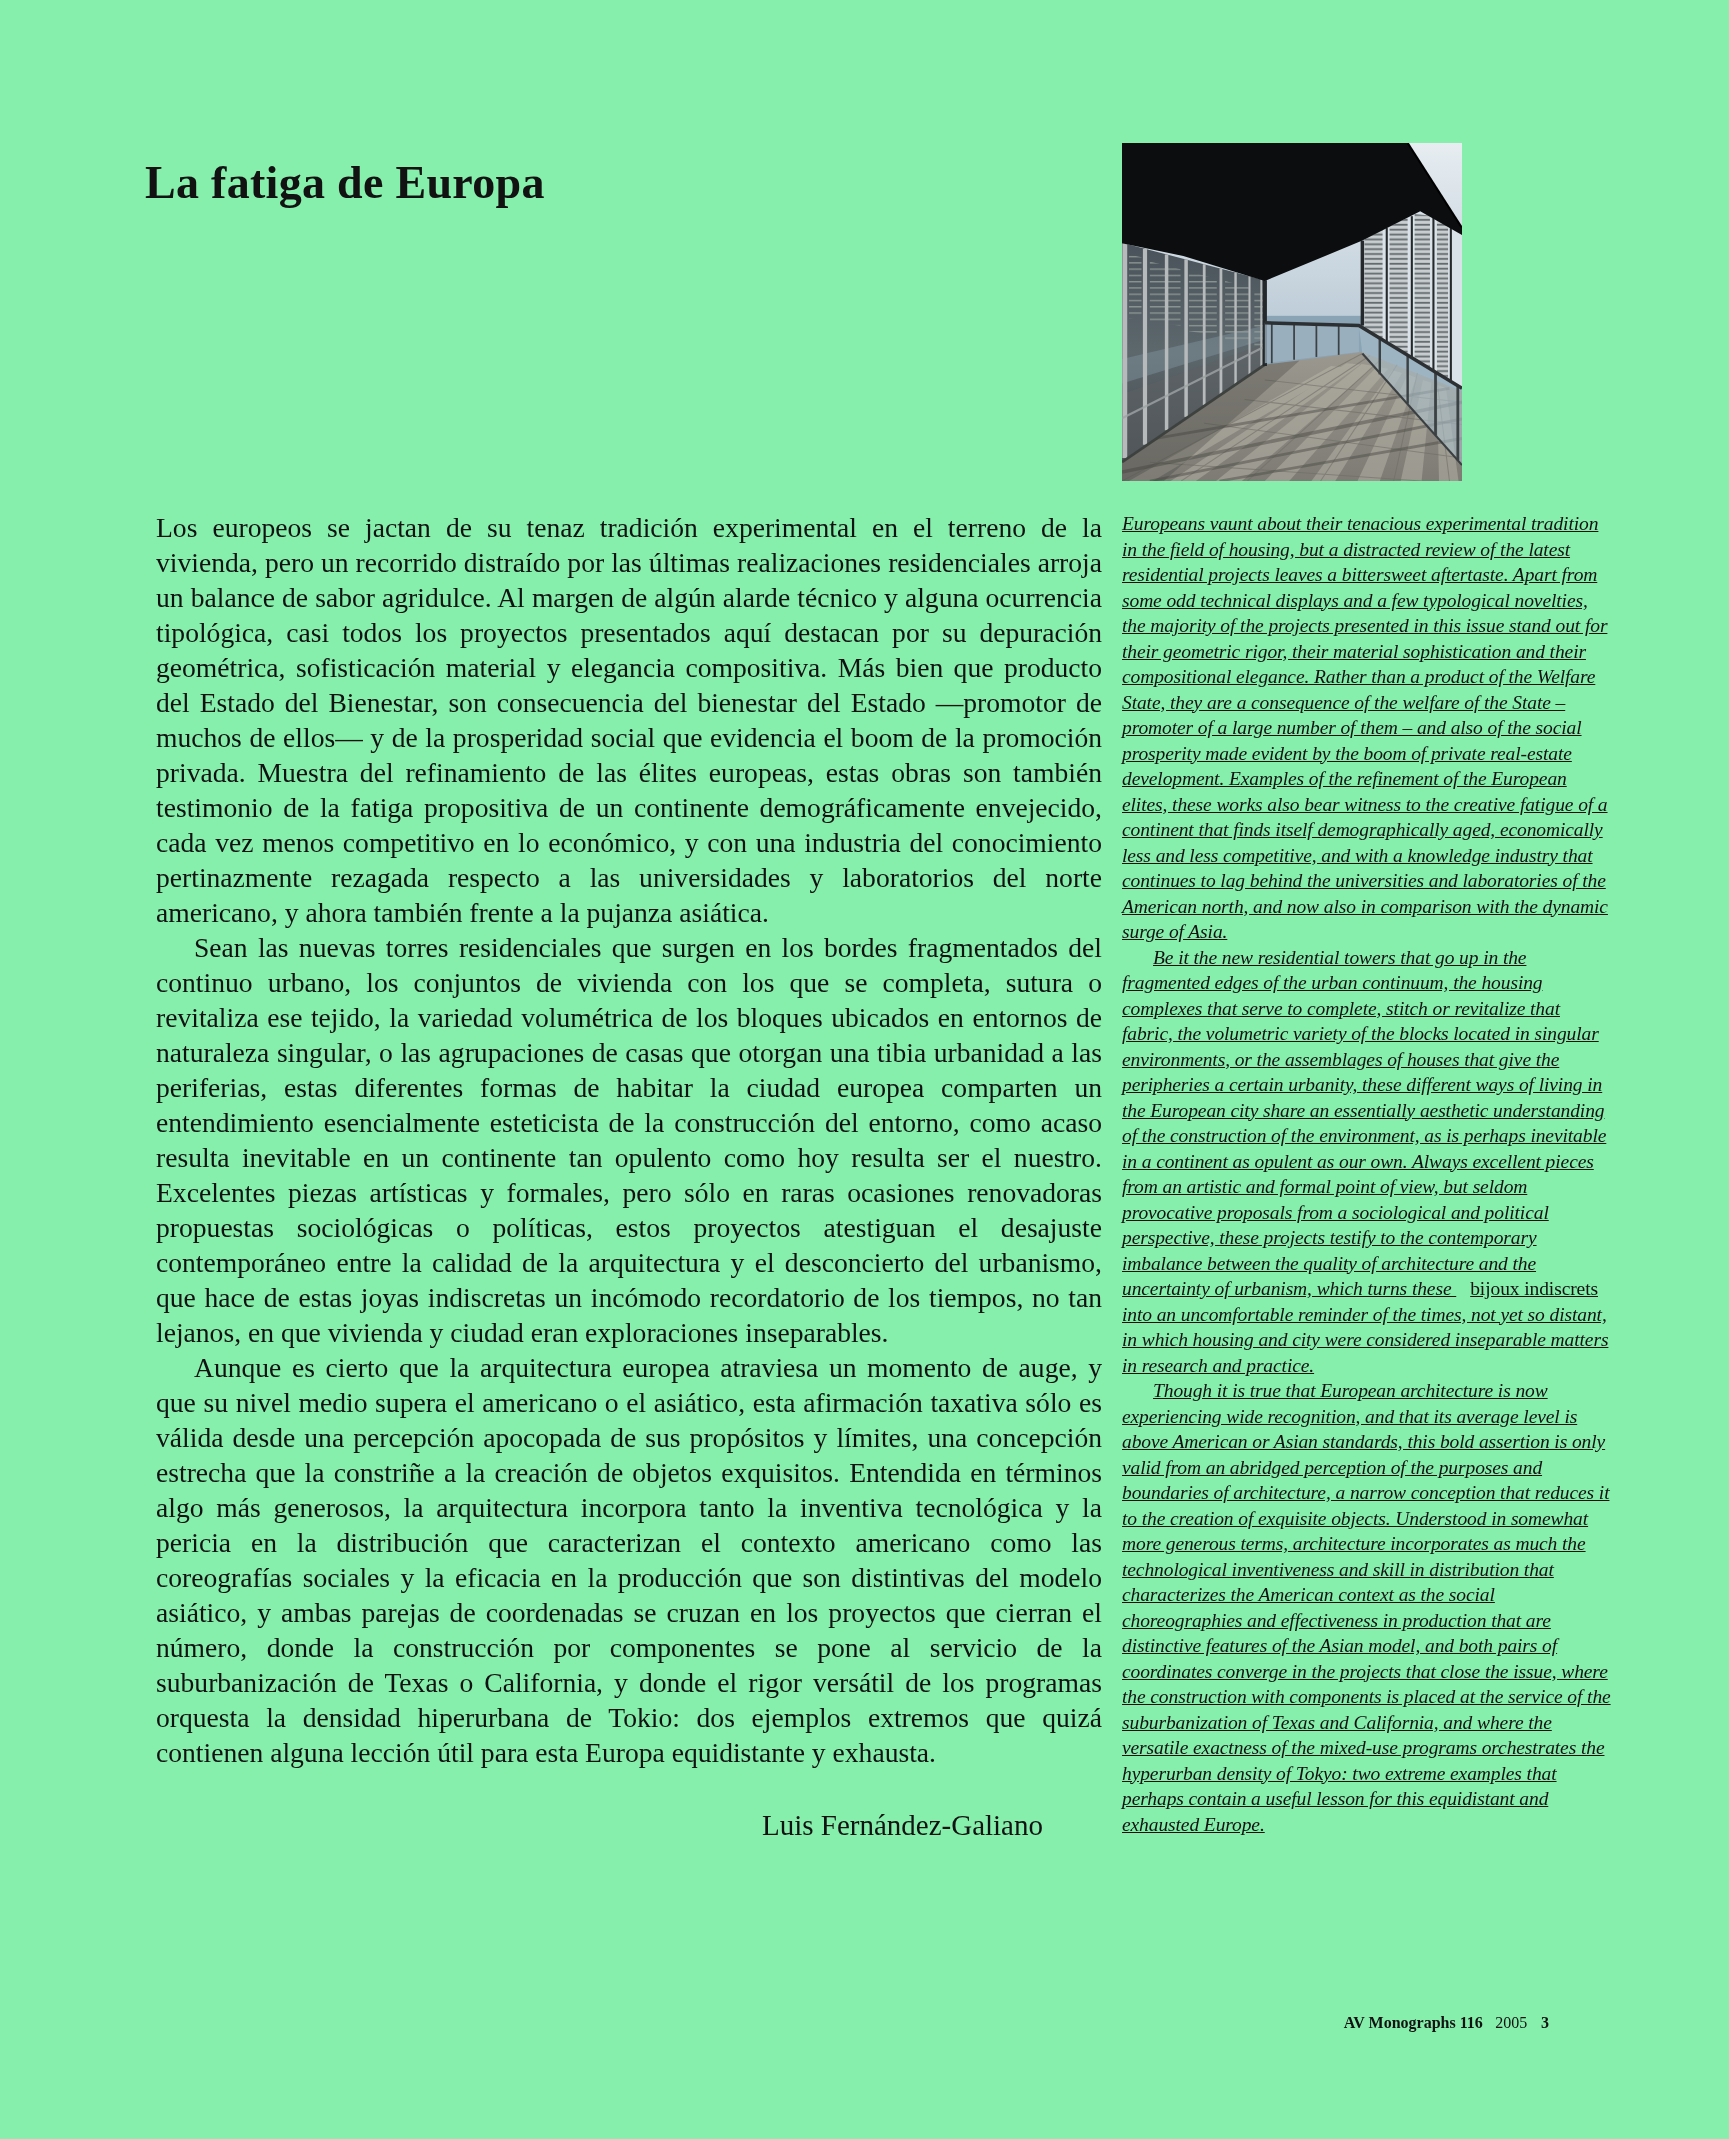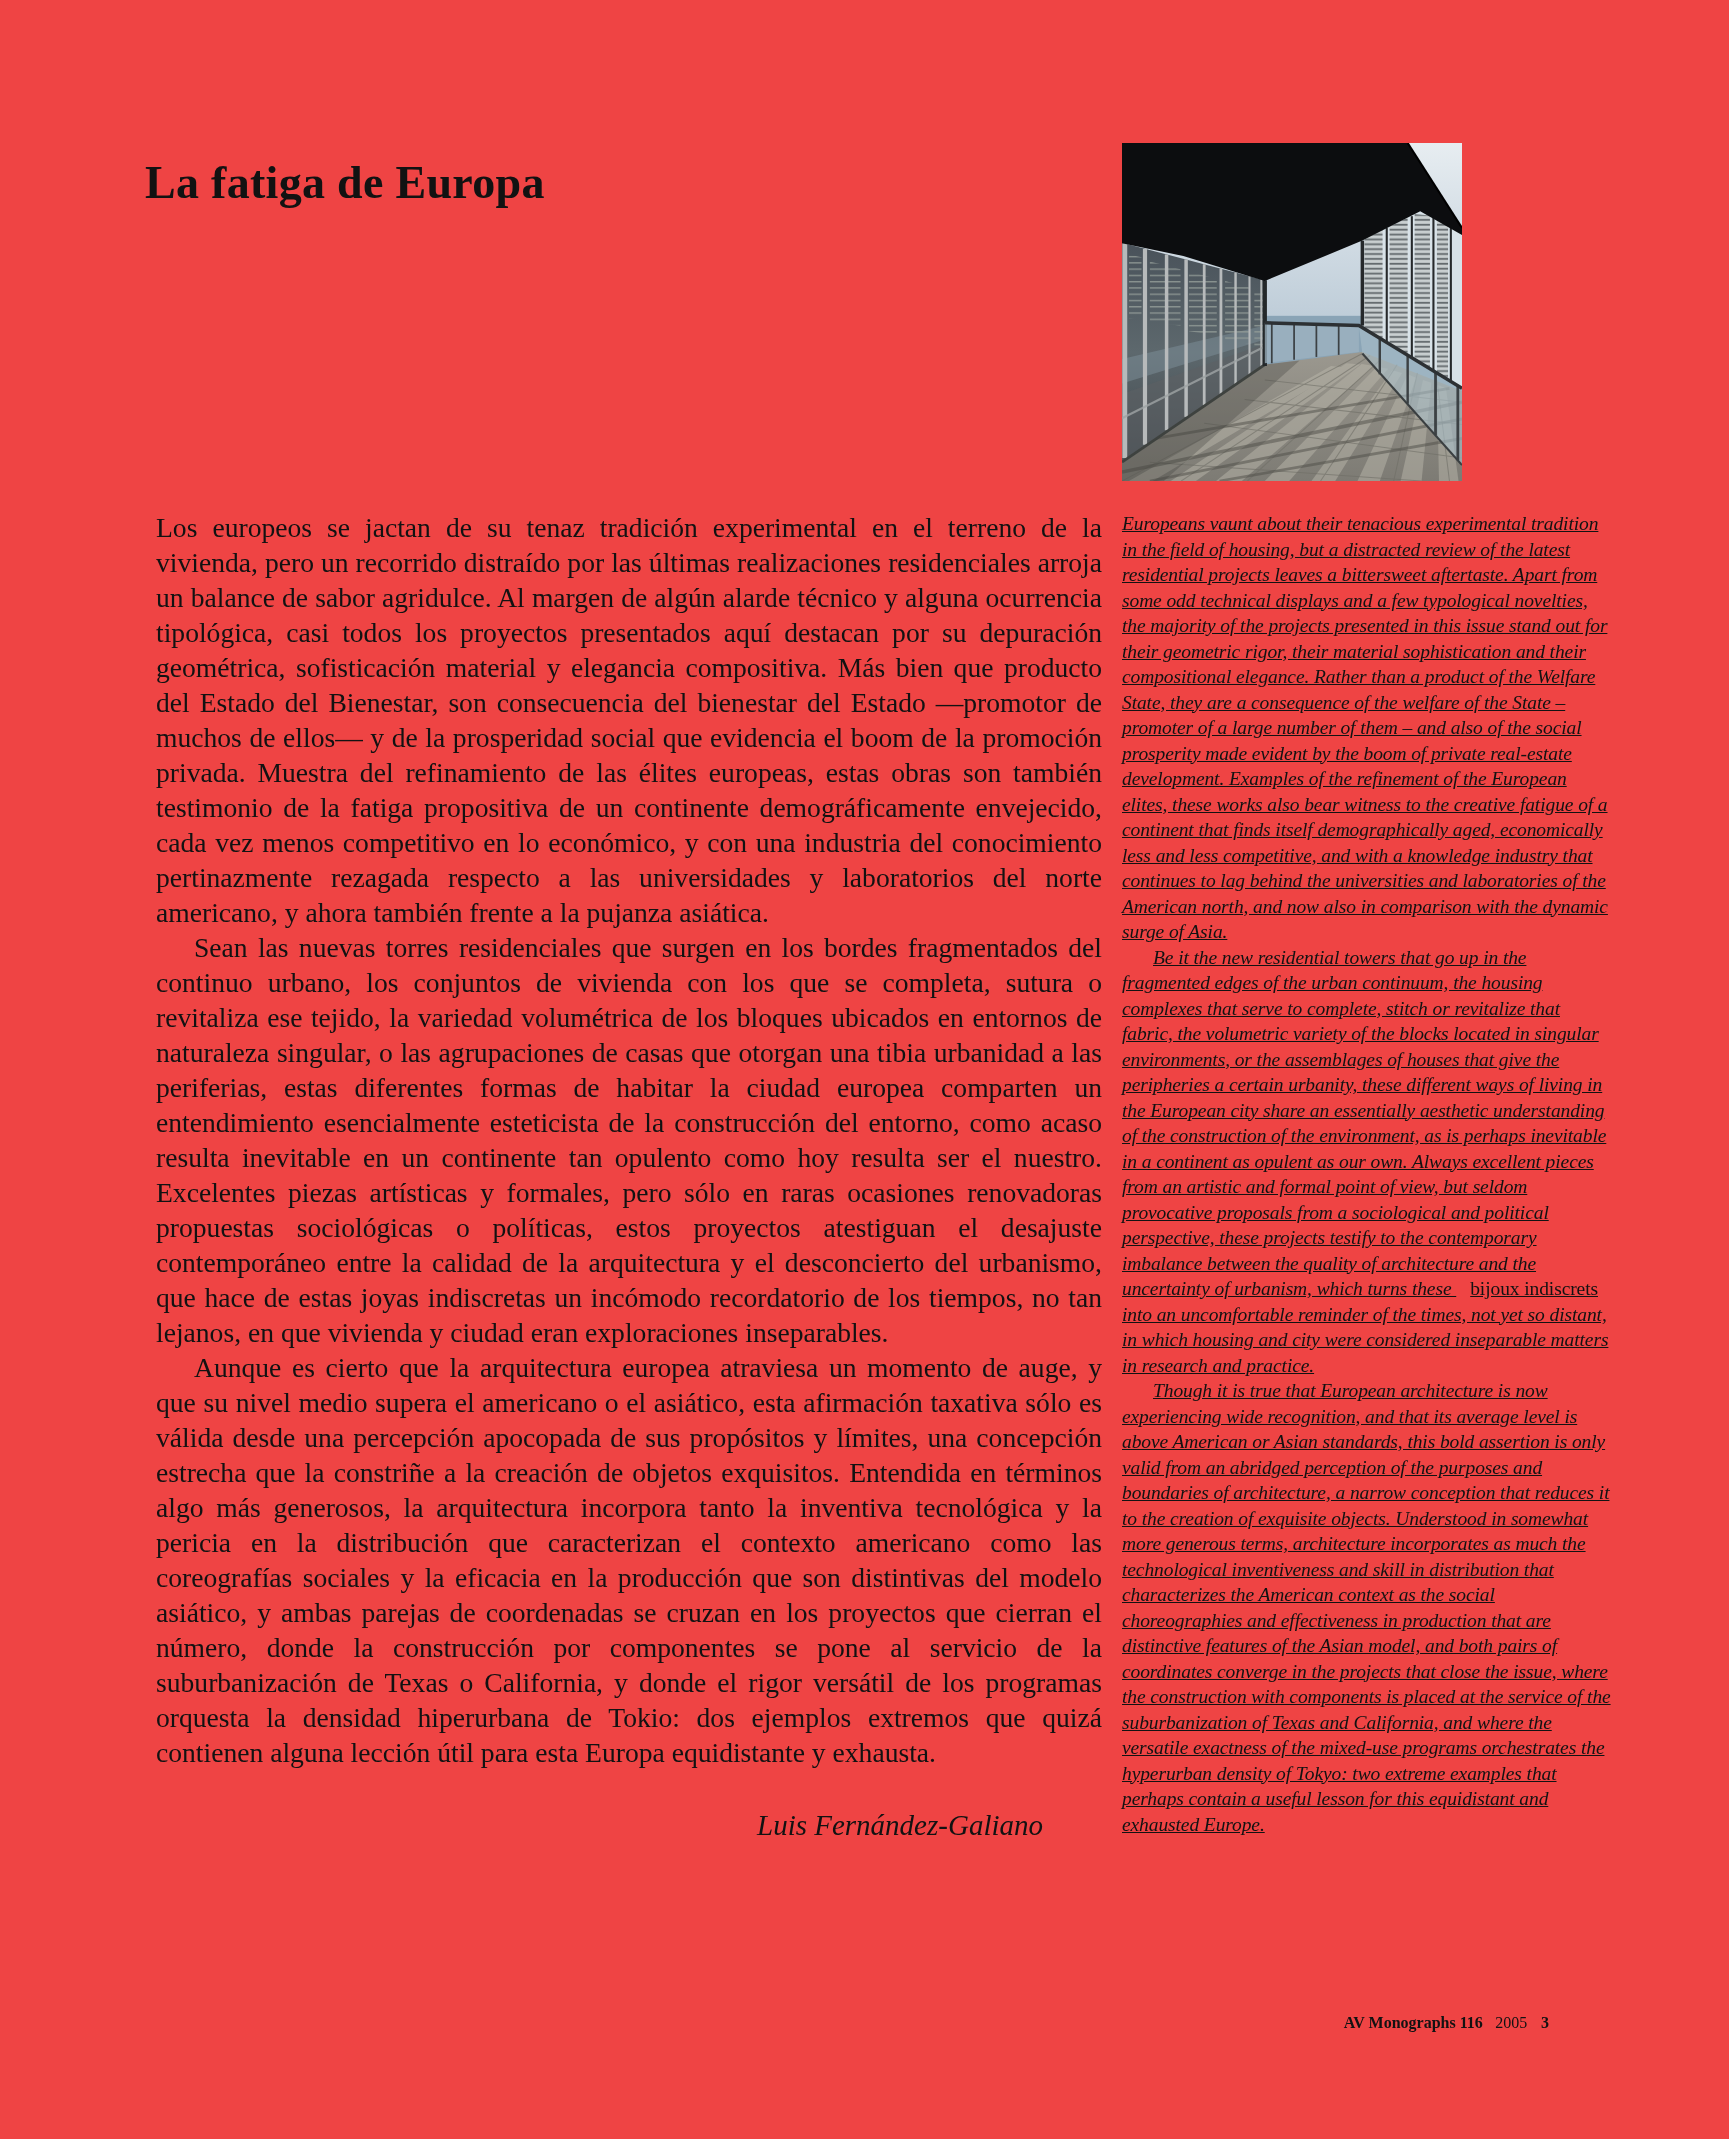--- a/index.html
+++ b/index.html
@@ -1,19 +1,19 @@
 <!DOCTYPE html>
 <html lang="es" style="font-size:11px"><head>
 <meta charset="utf-8">
 <style>
   html,body{margin:0;padding:0;background:#e9e9e9;}
   .page{
     position:relative;
     width:1729px;height:2140px;
-    background:#ef4444;
+    background:#86efac;
     color:#121212;
     font-family:"Liberation Serif","DejaVu Serif",serif;
     overflow:hidden;
   }
   .title{
     position:absolute;left:145px;top:128px;
     font-size:46px;font-weight:700;line-height:1.05;
     letter-spacing:0.3px;white-space:nowrap;
   }
   .photo{
@@ -24,21 +24,20 @@
     position:absolute;left:156px;top:510px;width:946px;
     font-size:27.6px;line-height:35px;text-align:justify;
     hyphens:auto;-webkit-hyphens:auto;
   }
   .col-es p{margin:0;}
   .col-es p + p{text-indent:38px;}
   .signature{
     margin-top:38px;
     padding-right:59px;
     text-align:right;
-    font-style:italic;
     font-size:29px;line-height:35px;
   }
   .col-en{
     position:absolute;left:1122px;top:511px;width:490px;
     font-style:italic;
     font-size:19.5px;line-height:25.5px;text-align:left;
     letter-spacing:-0.1px;
     text-decoration:underline;
   }
   .col-en p{margin:0;}

